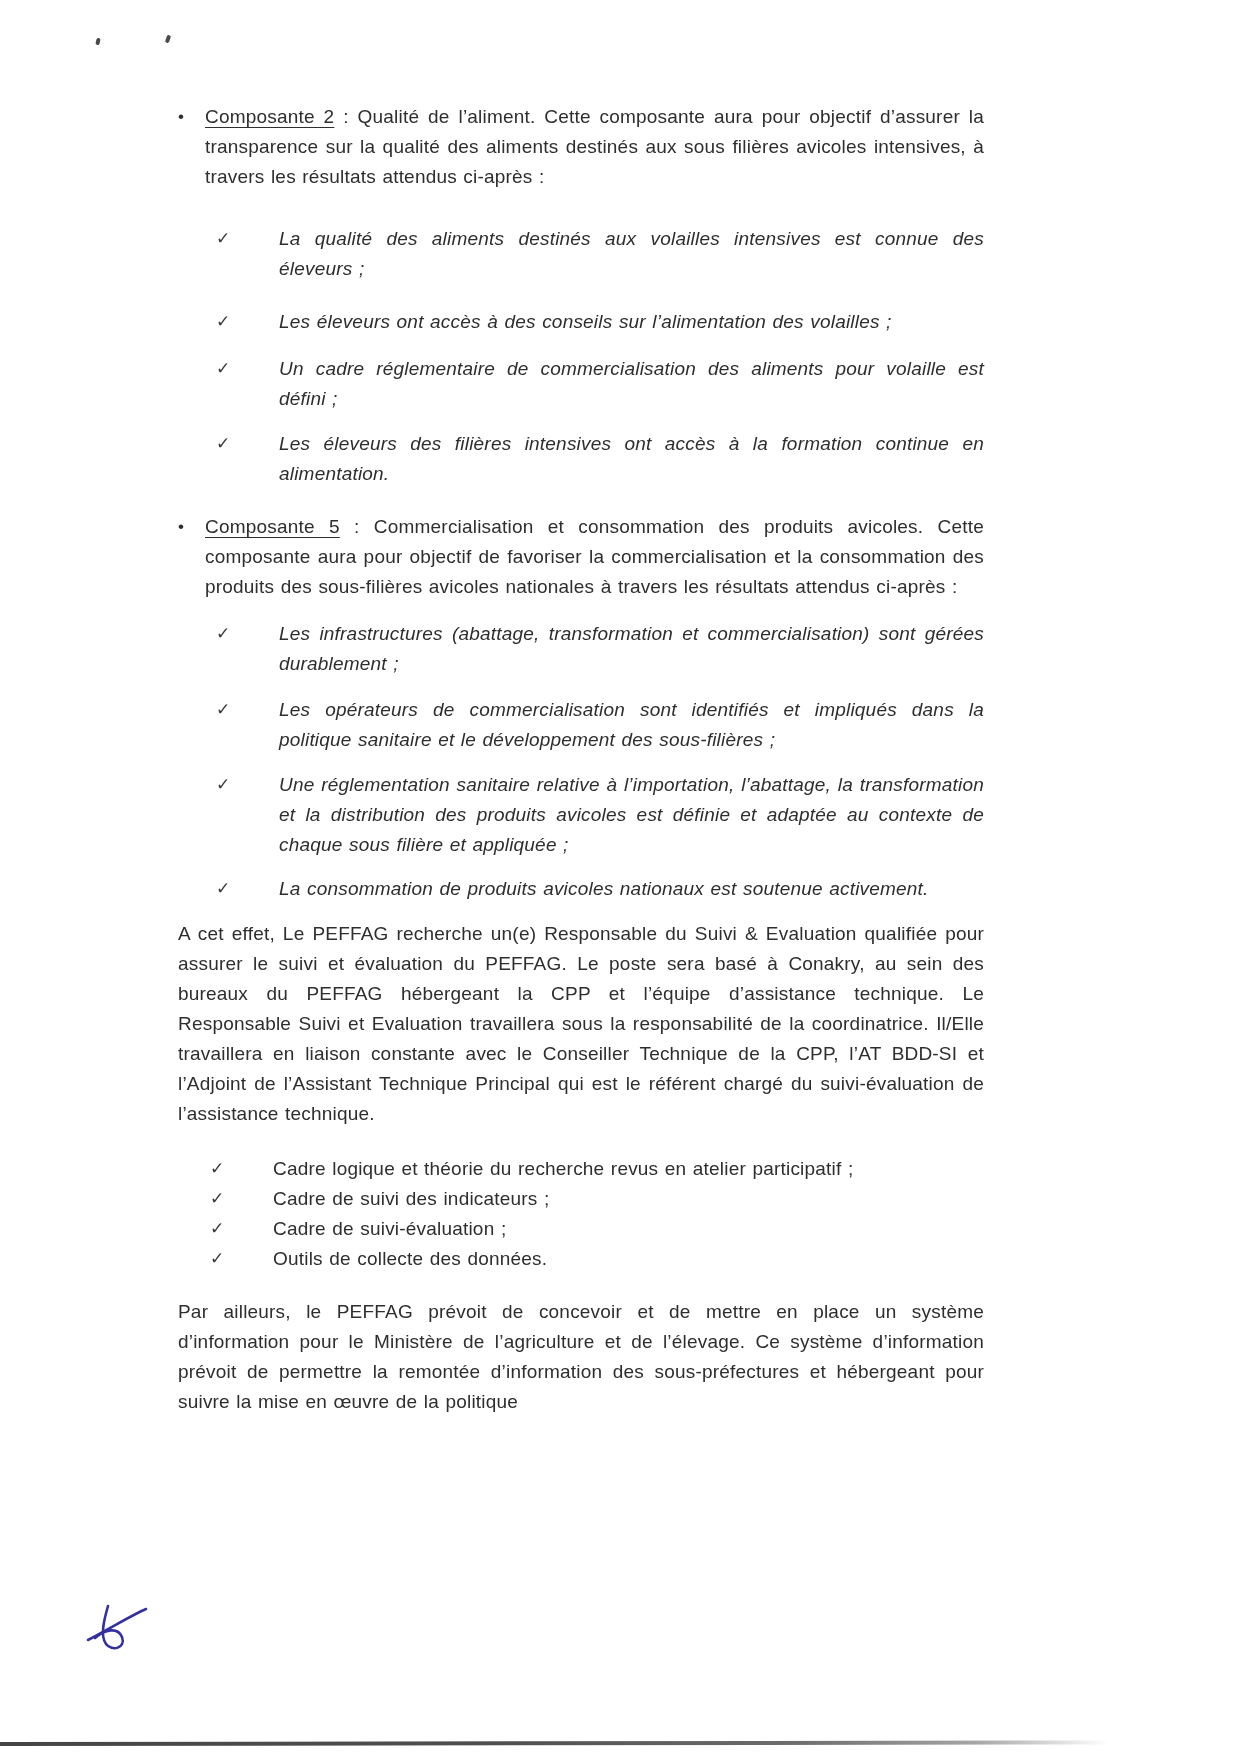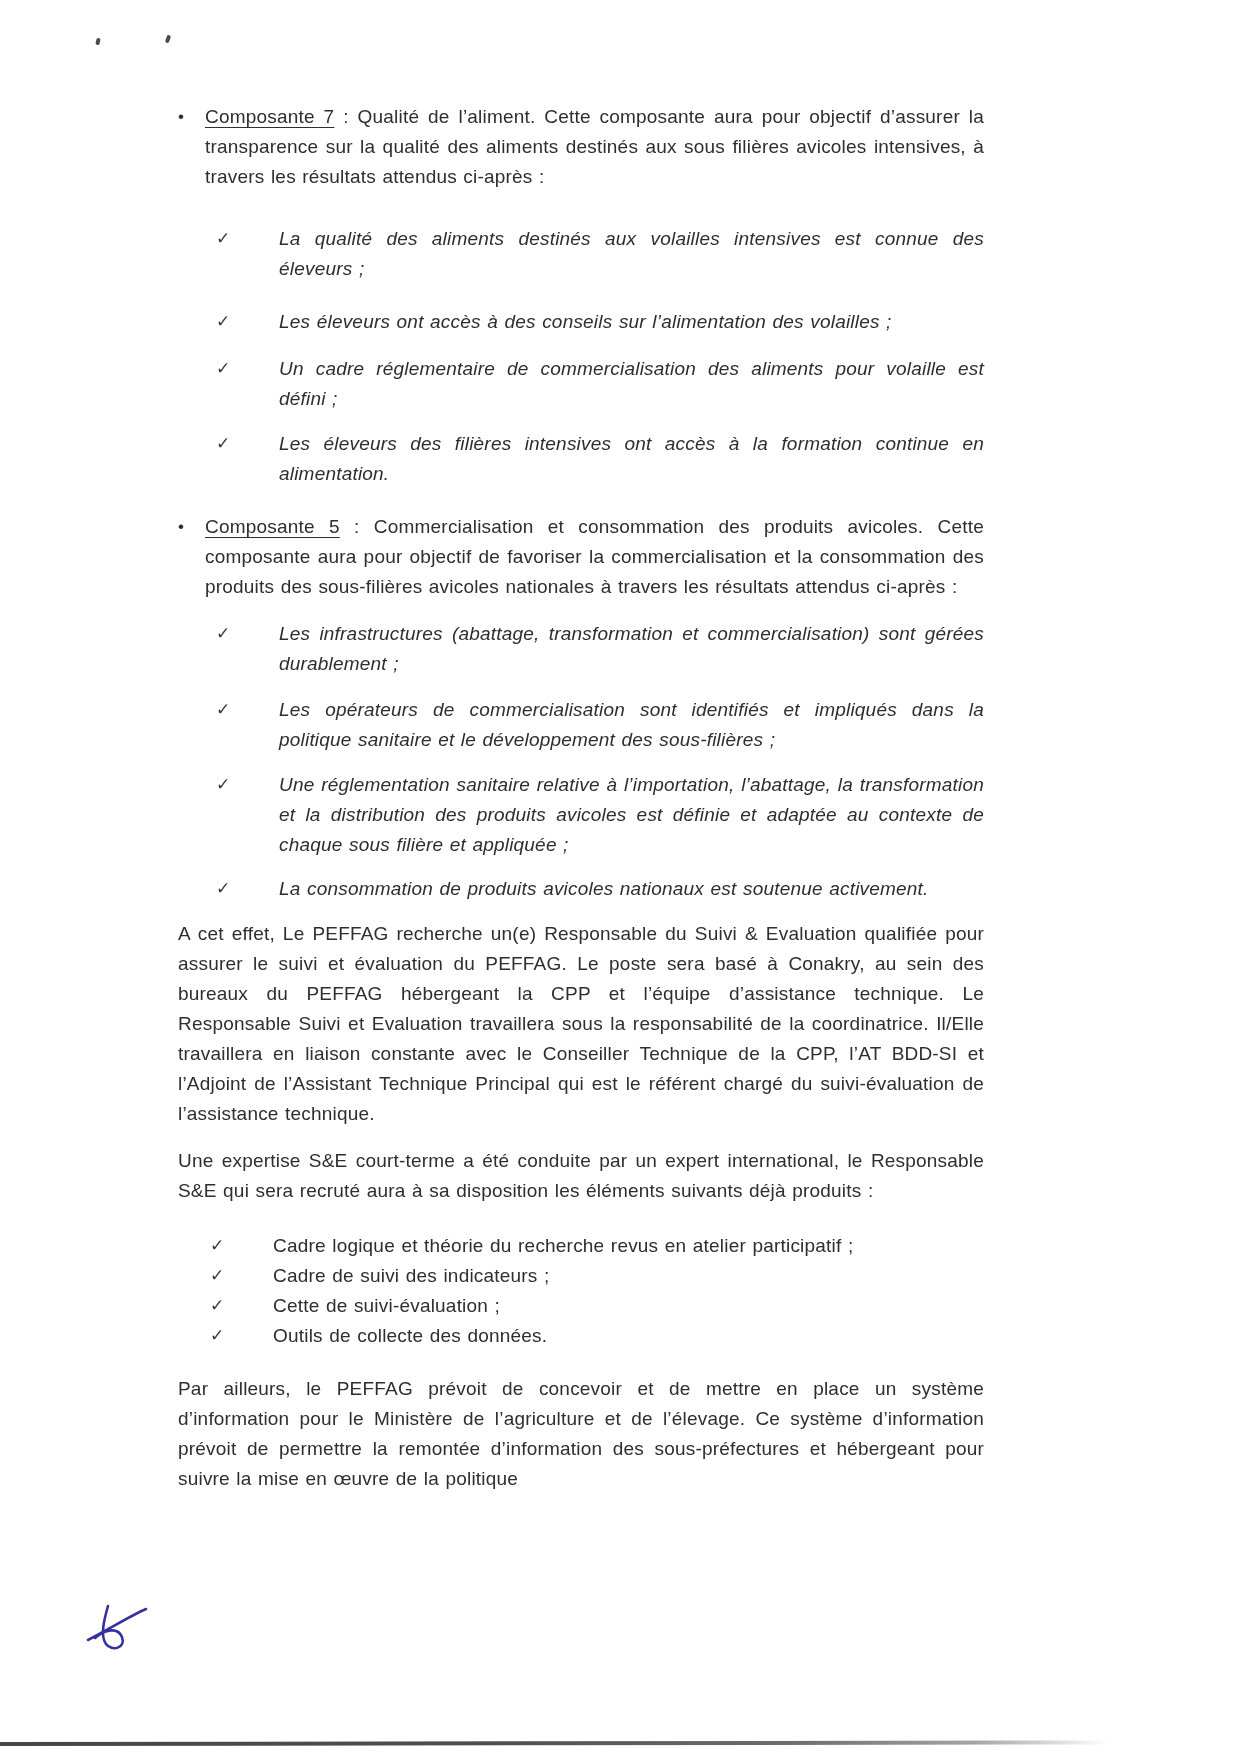--- a/index.html
+++ b/index.html
@@ -54,21 +54,21 @@
 
 <div class="page">
 
   <span class="speck speck-1"></span>
   <span class="speck speck-2"></span>
 
   <div class="content">
 
     <div class="bullet-block mt0">
       <span class="bullet-marker">•</span>
-      <p class="bullet-text"><span class="u">Composante 7</span><span> : Qualité de l’aliment. Cette composante aura pour objectif d’assurer la transparence sur la qualité des aliments destinés aux sous filières avicoles intensives, à travers les résultats attendus ci-après :</span></p>
+      <p class="bullet-text"><span class="u">Composante 2</span><span> : Qualité de l’aliment. Cette composante aura pour objectif d’assurer la transparence sur la qualité des aliments destinés aux sous filières avicoles intensives, à travers les résultats attendus ci-après :</span></p>
     </div>
 
     <div class="check-item indent-a italic mt32">
       <span class="check-mark">✓</span>
       <p class="check-text">La qualité des aliments destinés aux volailles intensives est connue des éleveurs ;</p>
     </div>
     <div class="check-item indent-a italic mt23">
       <span class="check-mark">✓</span>
       <p class="check-text">Les éleveurs ont accès à des conseils sur l’alimentation des volailles ;</p>
     </div>
@@ -97,34 +97,33 @@
     <div class="check-item indent-a italic mt15">
       <span class="check-mark">✓</span>
       <p class="check-text">Une réglementation sanitaire relative à l’importation, l’abattage, la transformation et la distribution des produits avicoles est définie et adaptée au contexte de chaque sous filière et appliquée ;</p>
     </div>
     <div class="check-item indent-a italic mt14">
       <span class="check-mark">✓</span>
       <p class="check-text">La consommation de produits avicoles nationaux est soutenue activement.</p>
     </div>
 
     <p class="para mt18">A cet effet, Le PEFFAG recherche un(e) Responsable du Suivi &amp; Evaluation qualifiée pour assurer le suivi et évaluation du PEFFAG. Le poste sera basé à Conakry, au sein des bureaux du PEFFAG hébergeant la CPP et l’équipe d’assistance technique. Le Responsable Suivi et Evaluation travaillera sous la responsabilité de la coordinatrice. Il/Elle travaillera en liaison constante avec le Conseiller Technique de la CPP, l’AT BDD-SI et l’Adjoint de l’Assistant Technique Principal qui est le référent chargé du suivi-évaluation de l’assistance technique.</p>
-    <p class="para mt17">Une expertise S&amp;E court-terme a été conduite par un expert international, le Responsable S&amp;E qui sera recruté aura à sa disposition les éléments suivants déjà produits :</p>
 
     <div class="mt25">
       <div class="check-item indent-b">
         <span class="check-mark">✓</span>
         <p class="check-text">Cadre logique et théorie du recherche revus en atelier participatif ;</p>
       </div>
       <div class="check-item indent-b">
         <span class="check-mark">✓</span>
         <p class="check-text">Cadre de suivi des indicateurs ;</p>
       </div>
       <div class="check-item indent-b">
         <span class="check-mark">✓</span>
-        <p class="check-text">Cette de suivi-évaluation ;</p>
+        <p class="check-text">Cadre de suivi-évaluation ;</p>
       </div>
       <div class="check-item indent-b">
         <span class="check-mark">✓</span>
         <p class="check-text">Outils de collecte des données.</p>
       </div>
     </div>
 
     <p class="para mt23">Par ailleurs, le PEFFAG prévoit de concevoir et de mettre en place un système d’information pour le Ministère de l’agriculture et de l’élevage. Ce système d’information prévoit de permettre la remontée d’information des sous-préfectures et hébergeant pour suivre la mise en œuvre de la politique</p>
 
   </div>

